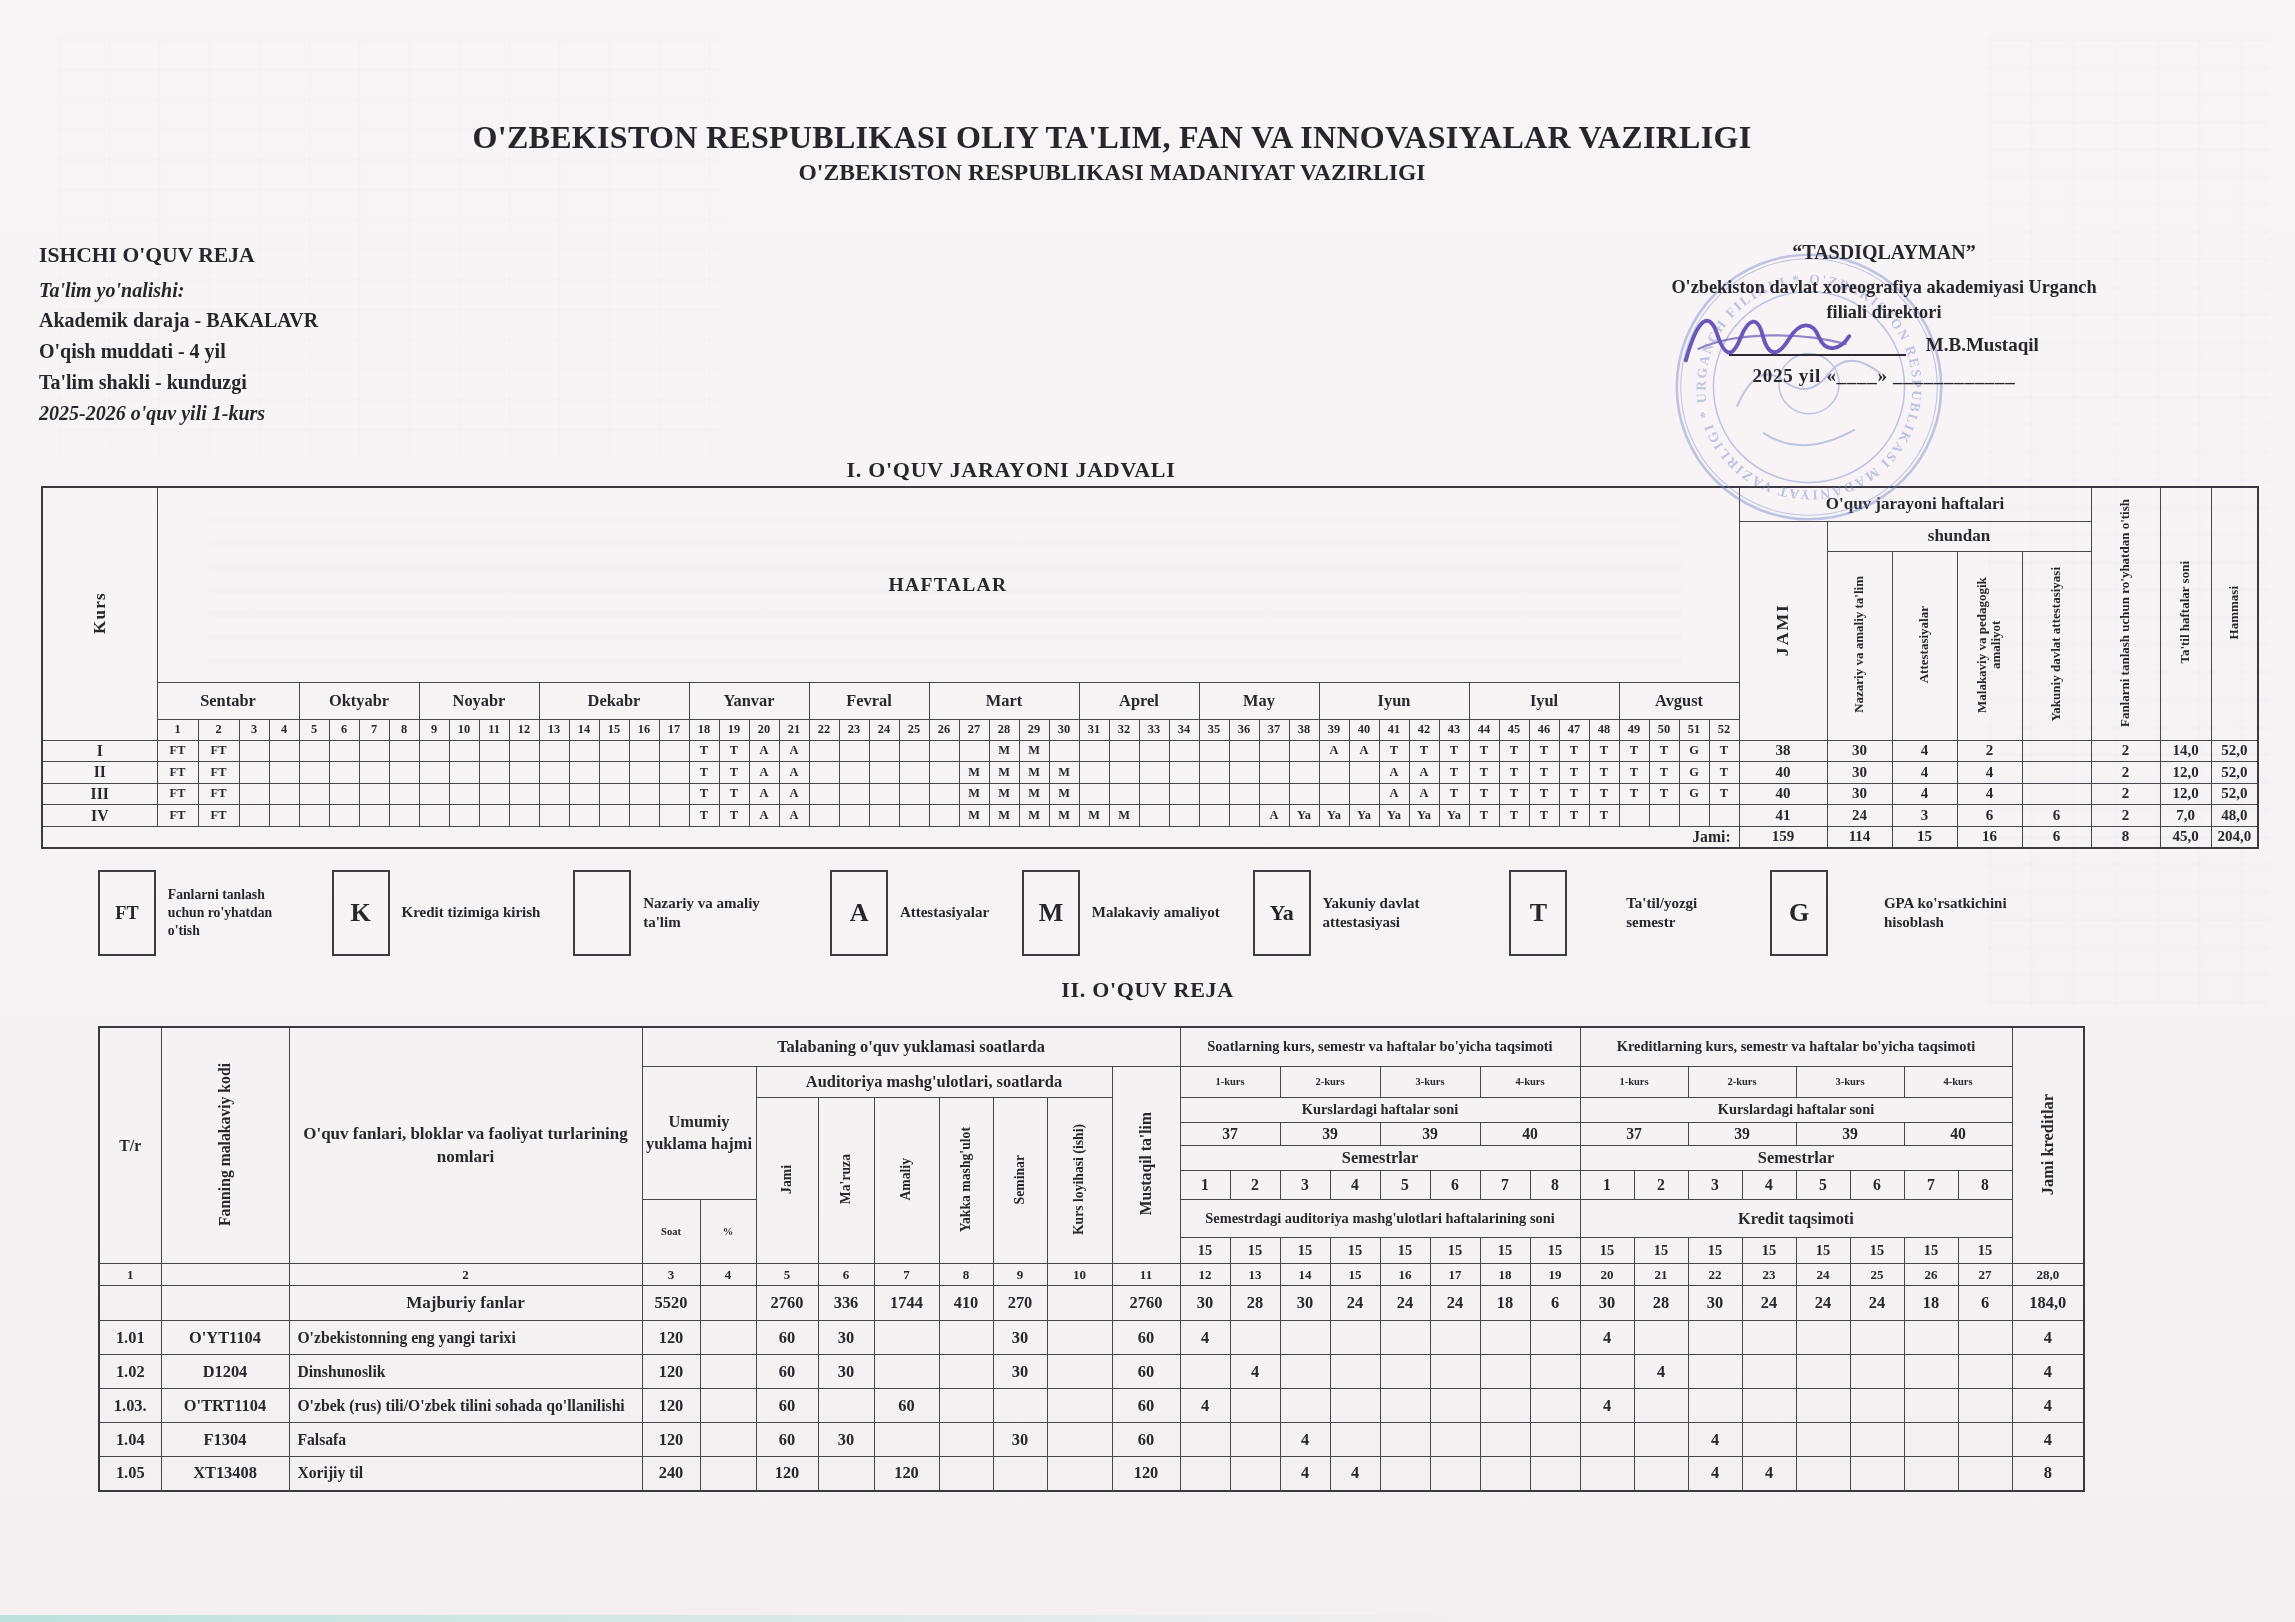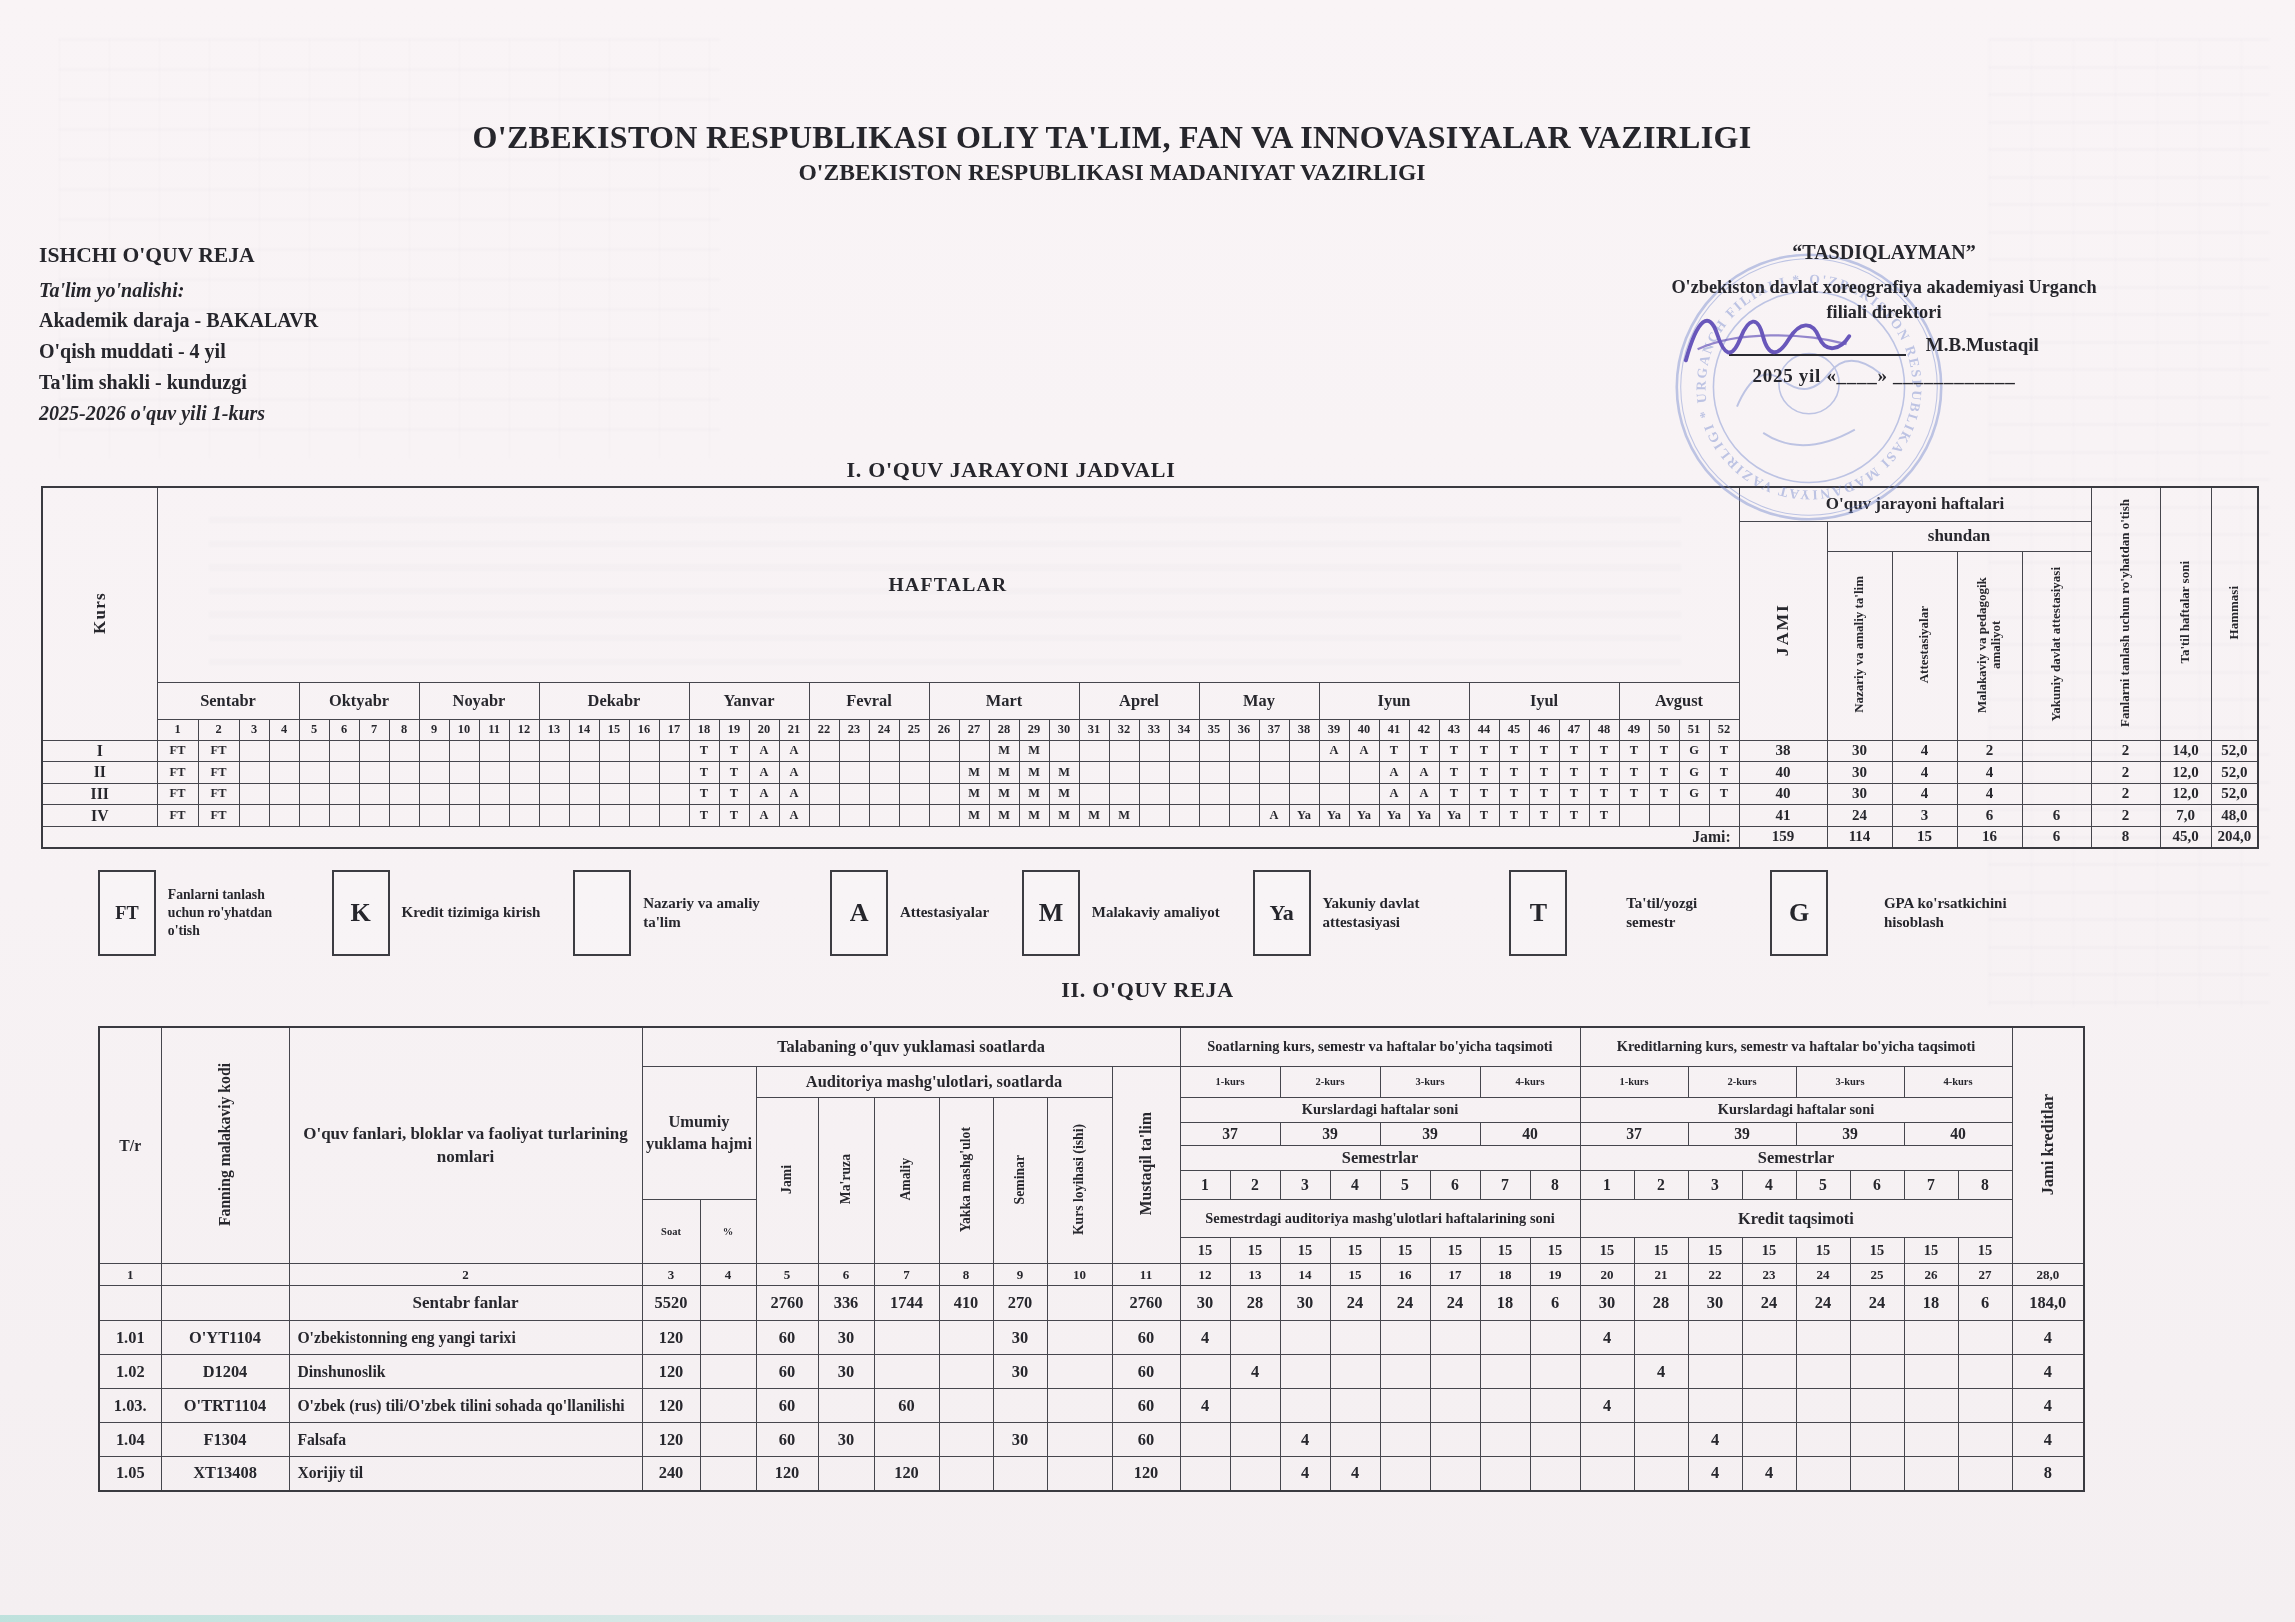--- a/index.html
+++ b/index.html
@@ -774,21 +774,21 @@
           <th>25</th>
           <th>26</th>
           <th>27</th>
           <th>28,0</th>
         </tr>
       </thead>
       <tbody>
         <tr class="maj">
           <td></td>
           <td></td>
-          <td class="majname">Sentabr fanlar</td>
+          <td class="majname">Majburiy fanlar</td>
           <td>5520</td>
           <td></td>
           <td>2760</td>
           <td>336</td>
           <td>1744</td>
           <td>410</td>
           <td>270</td>
           <td></td>
           <td>2760</td>
           <td>30</td>

